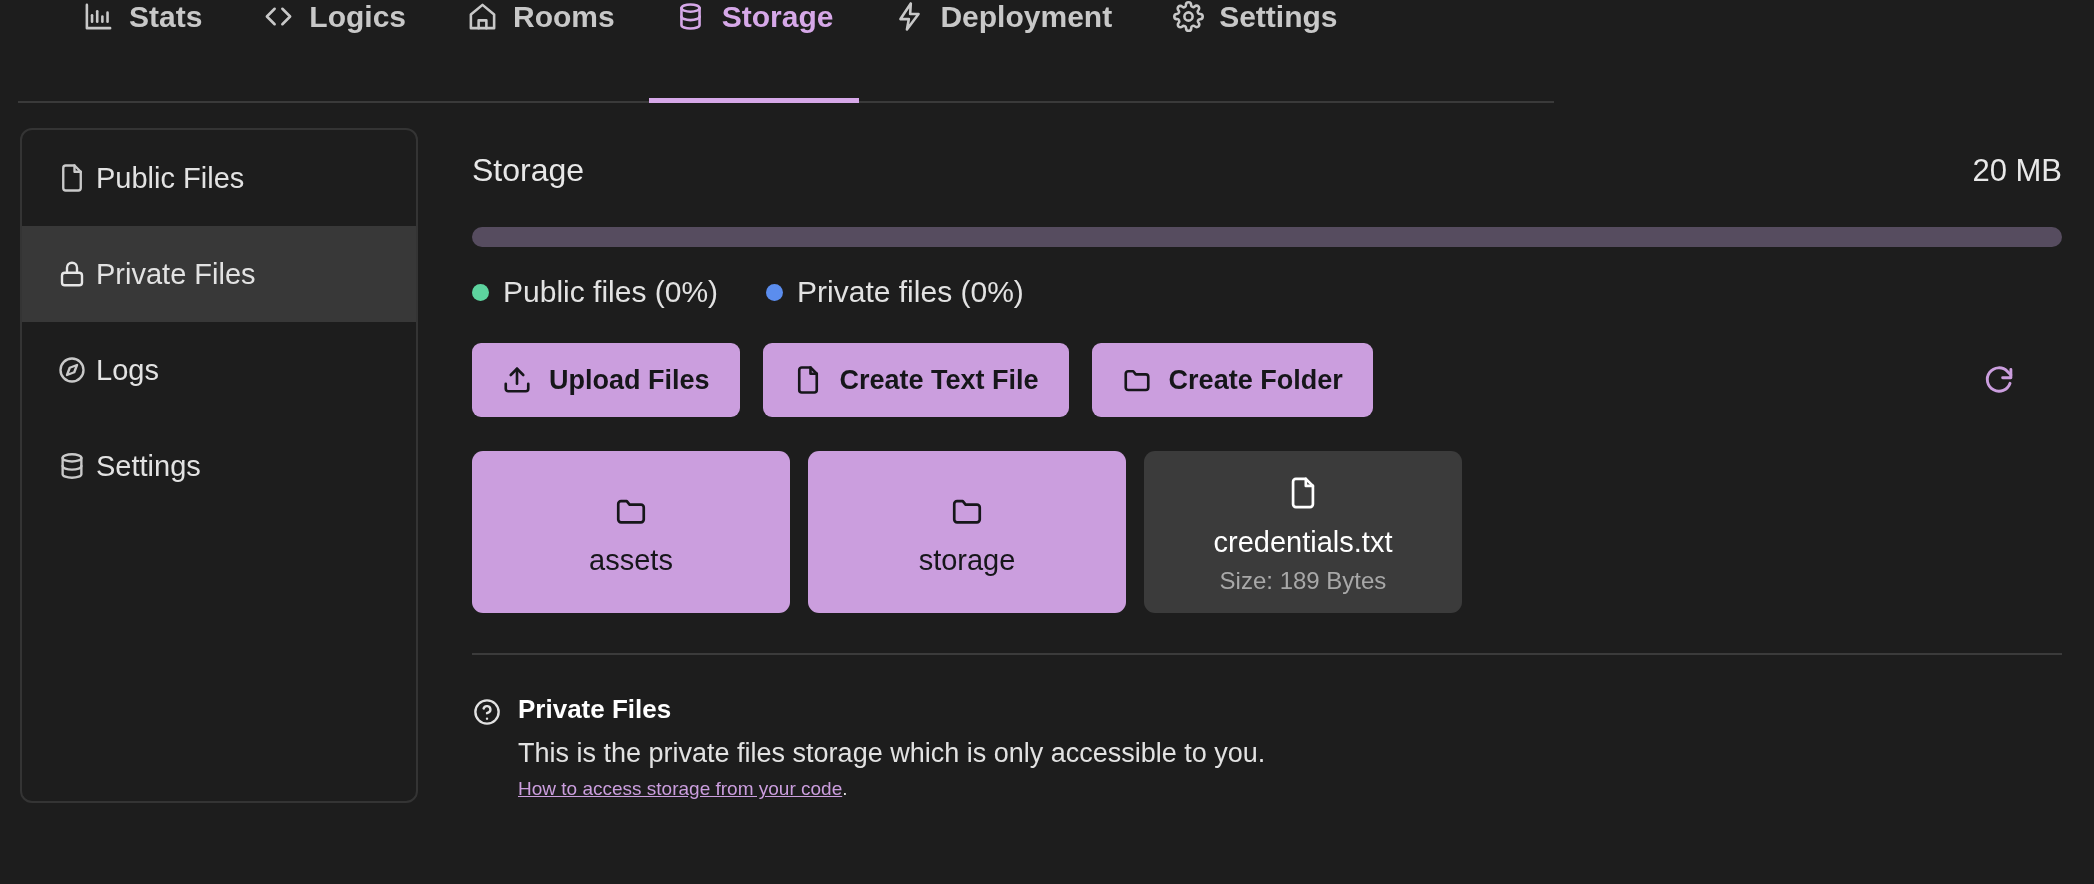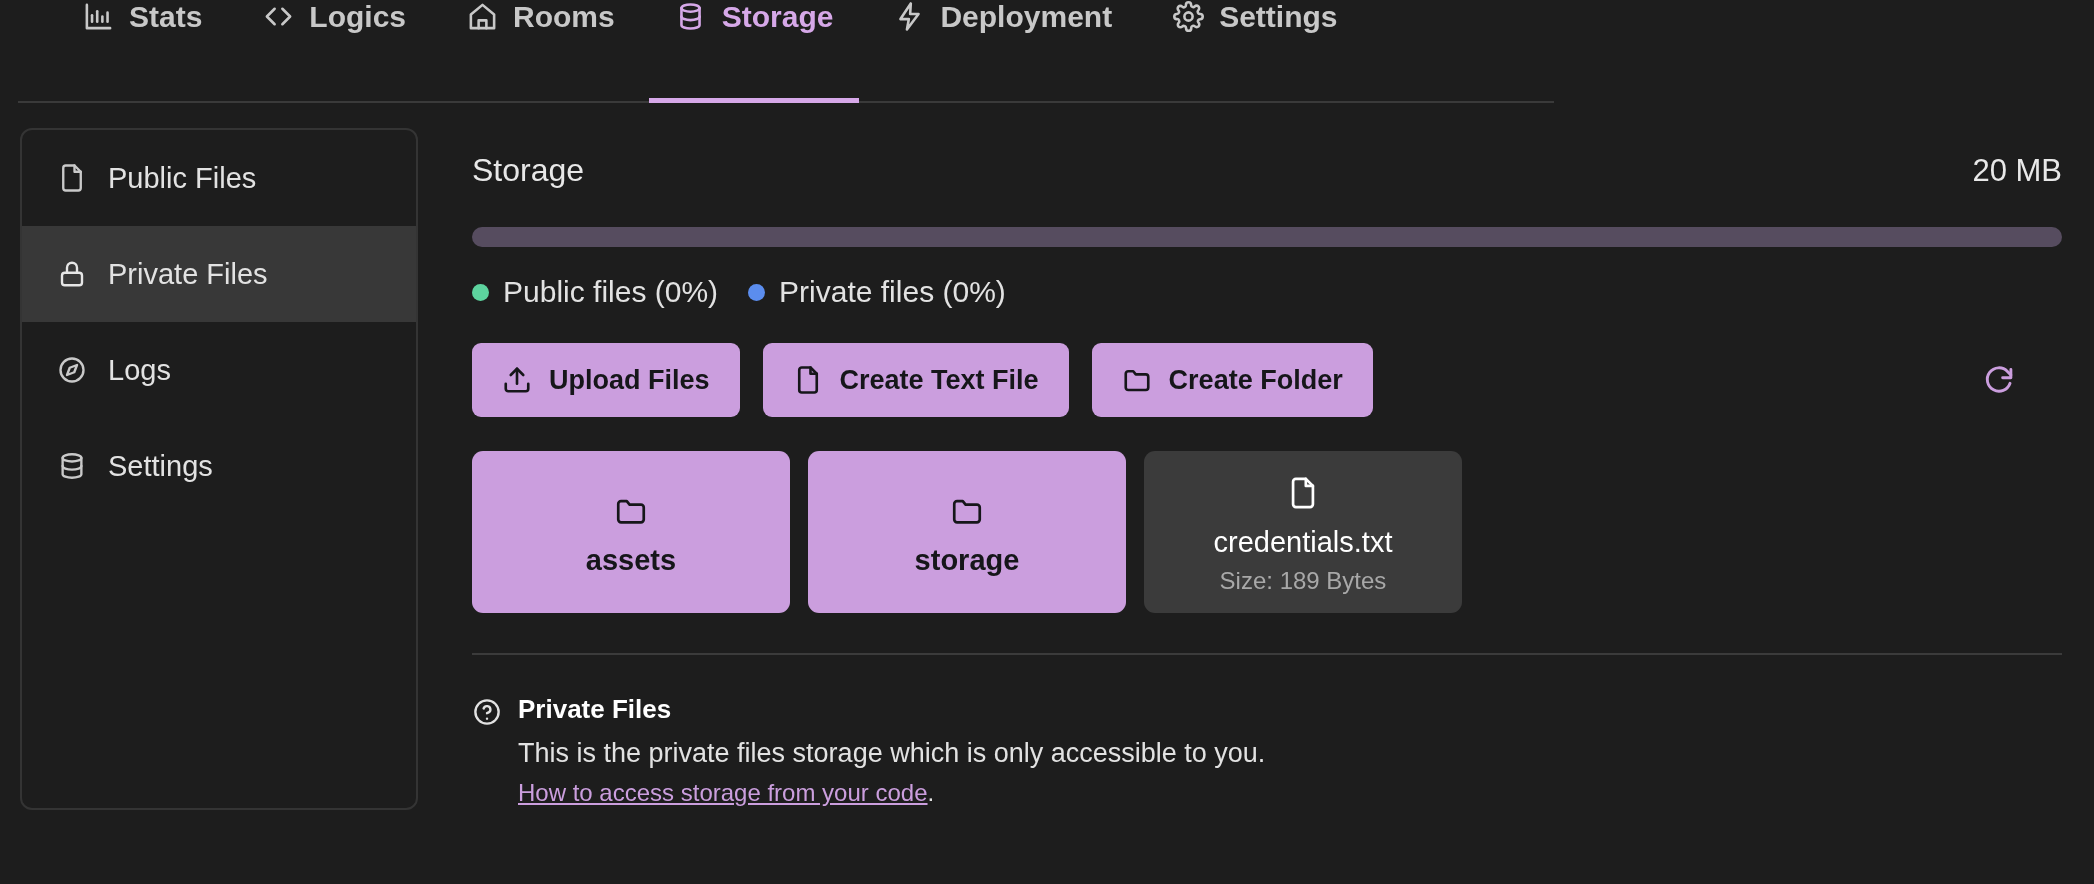--- a/index.html
+++ b/index.html
@@ -68,21 +68,21 @@
     width: 398px;
     flex: 0 0 398px;
     border: 2px solid #343434;
     border-radius: 12px;
     overflow: hidden;
     background: #1d1d1d;
   }
   .side-item {
     display: flex;
     align-items: center;
-    gap: 20px;
+    gap: 8px;
     height: 96px;
     padding: 0 34px;
     color: #e2e2e2;
     font-size: 29px;
     cursor: pointer;
   }
   .side-item.selected { background: #383838; }
   .side-item .side-ico {
     display: flex; align-items: center; justify-content: center;
     width: 32px; height: 32px; flex: 0 0 32px;
@@ -108,21 +108,21 @@
   .progress-track {
     margin: 38px 2px 0 2px;
     height: 20px;
     border-radius: 10px;
     background: #564c5f;
   }
 
   .legend {
     display: flex;
     align-items: flex-start;
-    gap: 30px;
+    gap: 48px;
     margin: 28px 2px 4px 2px;
   }
   .legend-item {
     display: flex;
     align-items: center;
     gap: 14px;
     font-size: 30px;
     color: #e2e2e2;
   }
   .legend-dot { width: 17px; height: 17px; border-radius: 50%; flex: 0 0 17px; }
@@ -176,40 +176,40 @@
     flex-direction: column;
     align-items: center;
     justify-content: center;
     cursor: pointer;
   }
   .file-card.folder { background: #cb9ede; color: #16161a; }
   .file-card.file   { background: #3b3b3b; color: #ffffff; }
   .file-card .card-ico { height: 46px; display: flex; align-items: center; }
   .file-card .card-ico svg { width: 34px; height: 34px; display: block; }
   .file-card .card-name { font-size: 29px; margin-top: 10px; }
-  .file-card.folder .card-name { font-weight: 700; text-align: right; }
+  .file-card.folder .card-name { font-weight: 400; text-align: right; }
   .file-card .card-size { font-size: 24px; color: #a8a8a8; margin-top: 8px; }
 
   
   .divider {
     height: 2px;
     background: #3b3b3b;
     margin: 40px 2px 0 2px;
   }
   .help {
     display: flex;
     gap: 16px;
     margin: 36px 2px 0 2px;
   }
   .help-ico { flex: 0 0 30px; padding-top: 6px; }
   .help-ico svg { width: 30px; height: 30px; display: block; }
   .help-body { line-height: 1.42; }
   .help-title { font-size: 26px; font-weight: 700; color: #ffffff; }
   .help-desc { font-size: 27px; color: #e2e2e2; margin-top: 6px; }
-  .help-link-line { font-size: 24px; color: #e2e2e2; margin-top: 4px; }
+  .help-link-line { font-size: 19px; color: #e2e2e2; margin-top: 4px; }
   .help-link {
     color: #cb9ede;
     text-decoration: underline;
     cursor: pointer;
   }
 </style>
 </head>
 <body>
 
 <div class="topnav">

